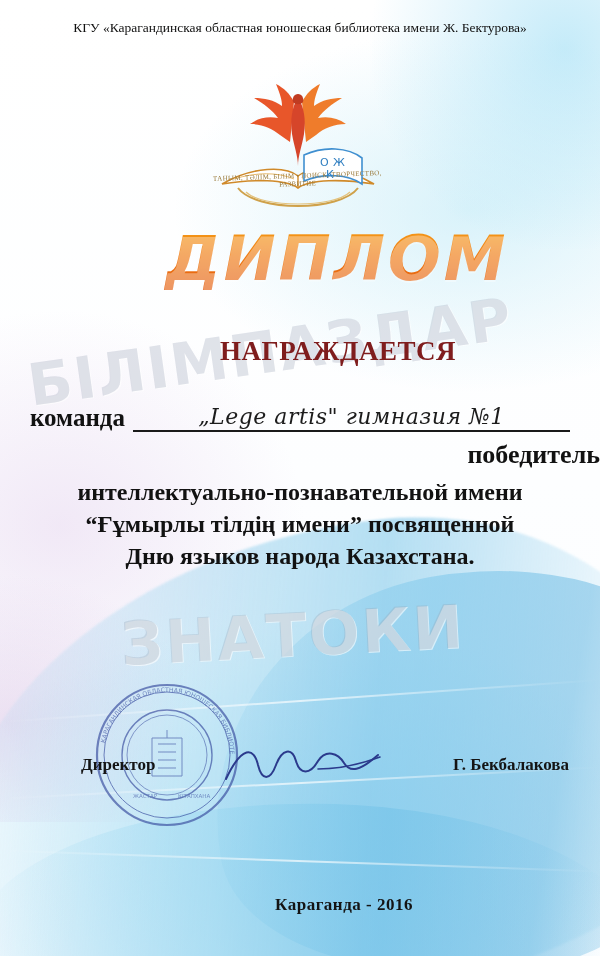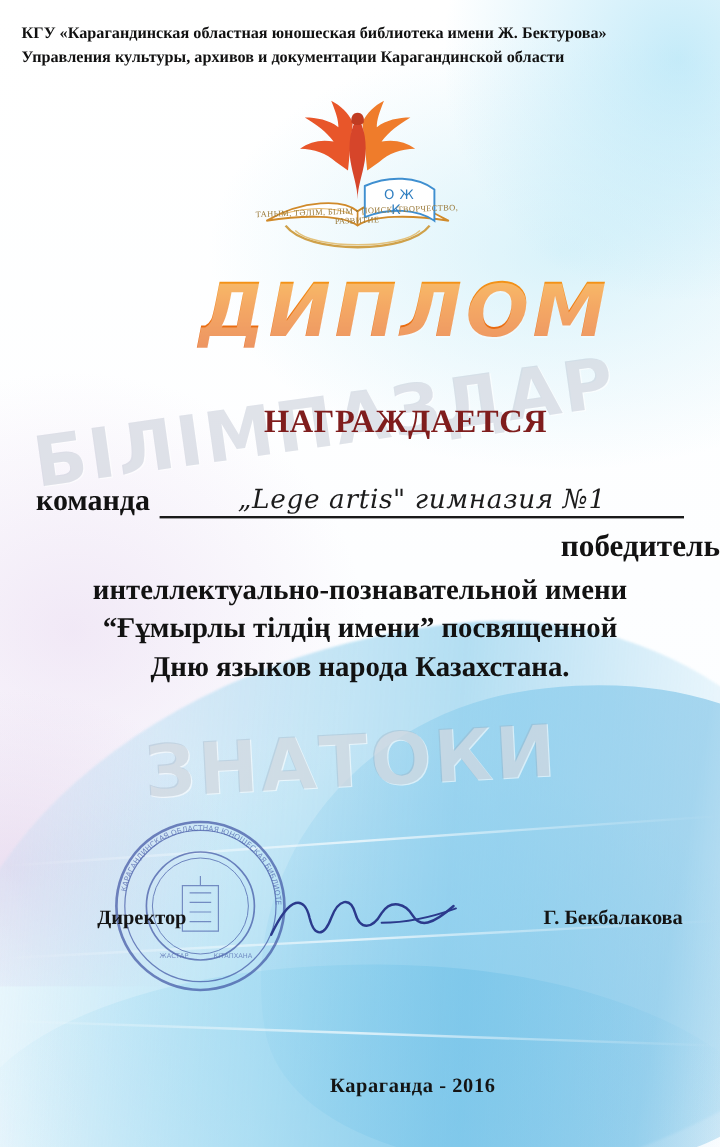--- a/index.html
+++ b/index.html
@@ -107,23 +107,23 @@
     transform: rotate(-3deg);
     color: rgba(150,162,180,0.30);
   }
 
   
   .header {
     position: absolute;
     top: 18px;
     left: 0;
     width: 100%;
-    text-align: left;
-    font-family: "Liberation Serif", serif;
-    font-weight: bold;
+    text-align: center;
+    font-family: "Liberation Serif", serif;
+    font-weight: normal;
     font-size: 13.5px;
     color: #111;
     line-height: 1.45;
   }
   .header div { padding: 0 18px; }
 
   
   .emblem {
     position: absolute;
     left: 198px;
@@ -296,21 +296,20 @@
   <div class="bg-sweep3"></div>
   <div class="bg-line" style="left:0; top:700px; width:100%; transform:rotate(-4deg);"></div>
   <div class="bg-line" style="left:0; top:782px; width:100%; transform:rotate(-3deg);"></div>
   <div class="bg-line" style="left:0; top:860px; width:100%; transform:rotate(2deg);"></div>
 
   <div class="watermark wm-bilim">БІЛІМПАЗДАР</div>
   <div class="watermark wm-znatoki">ЗНАТОКИ</div>
 
   <div class="header">
     <div>КГУ «Карагандинская областная юношеская библиотека имени Ж. Бектурова»</div>
-    <div>Управления культуры, архивов и документации Карагандинской области</div>
   </div>
 
   <div class="emblem">
     <svg viewBox="0 0 200 135" width="200" height="135">
 
       <path d="M24 104 C55 86, 88 86, 100 96 C112 86, 145 86, 176 104 C145 99, 112 99, 100 108 C88 99, 55 99, 24 104 Z" fill="#ffffff" stroke="#d08a2a" stroke-width="1.6"></path>
       <path d="M100 96 L100 108" stroke="#d08a2a" stroke-width="1.4"></path>
       <path d="M36 99 C58 92, 80 92, 96 99" fill="none" stroke="#e7b96b" stroke-width="1"></path>
       <path d="M104 99 C120 92, 142 92, 164 99" fill="none" stroke="#e7b96b" stroke-width="1"></path>
 

